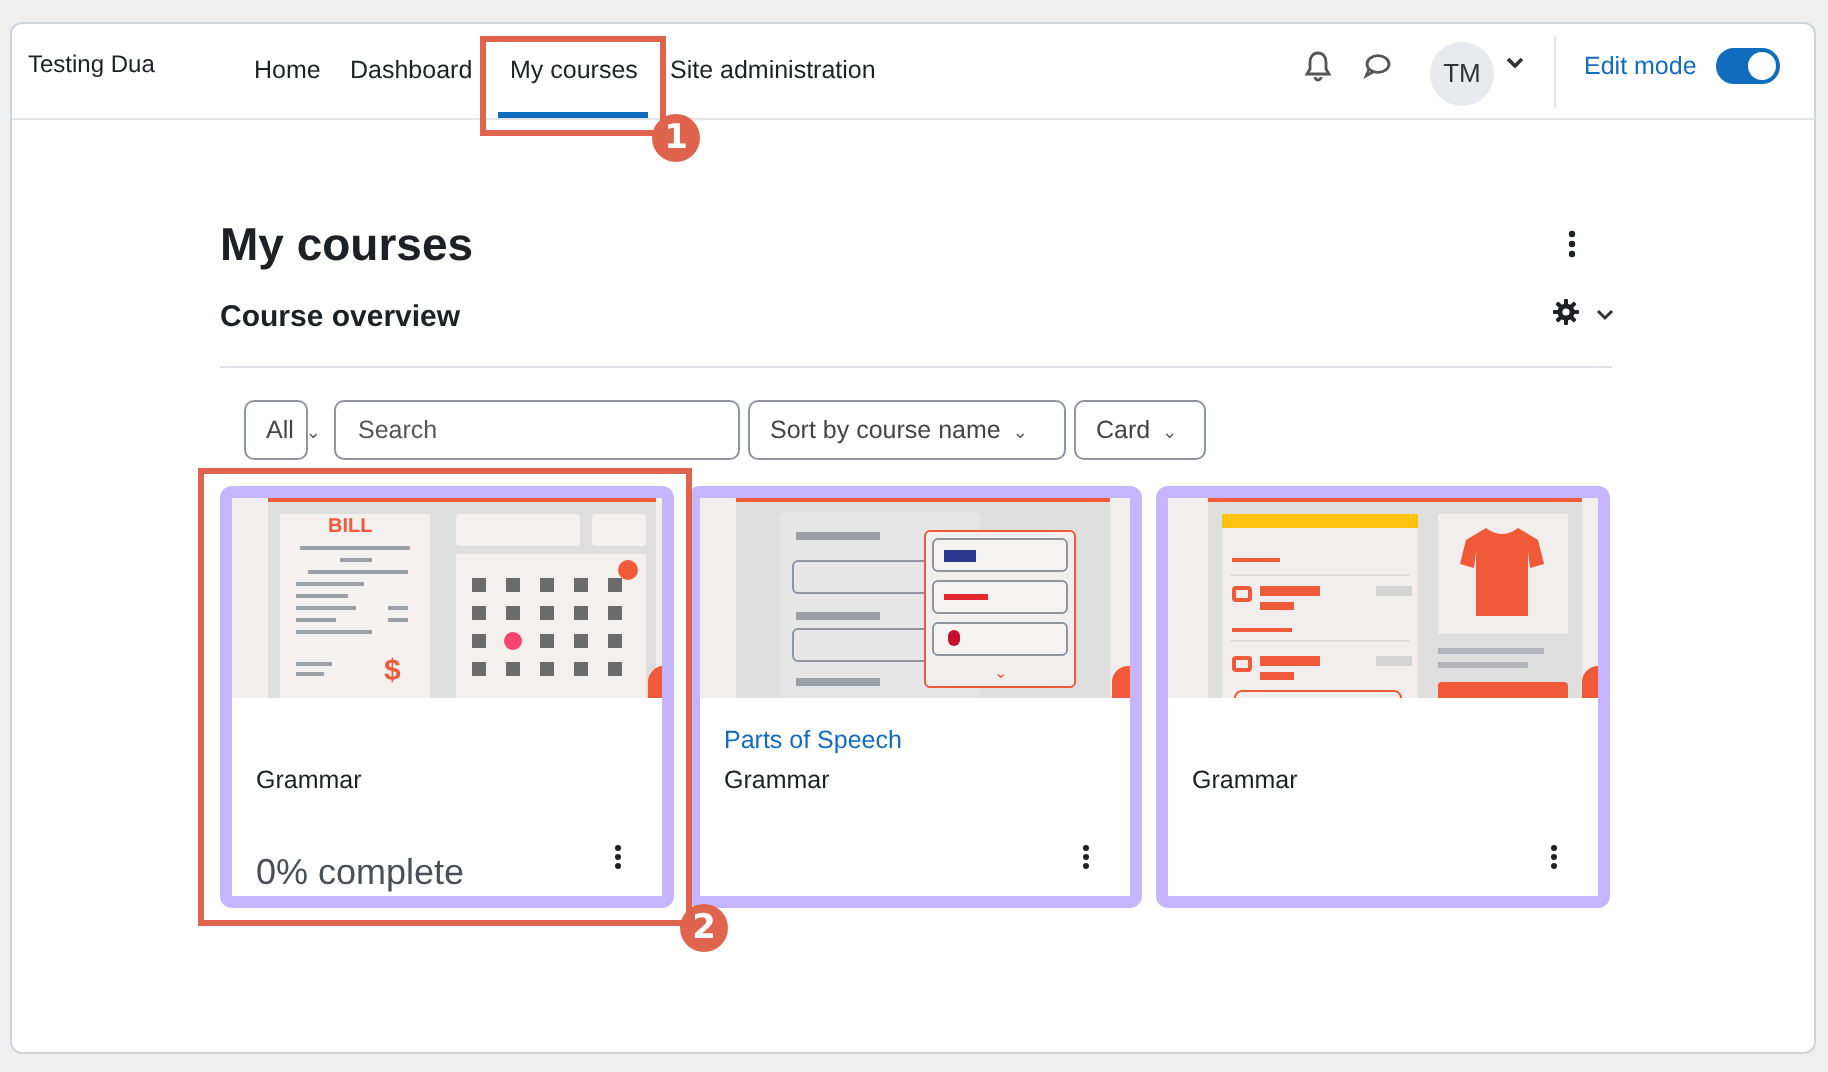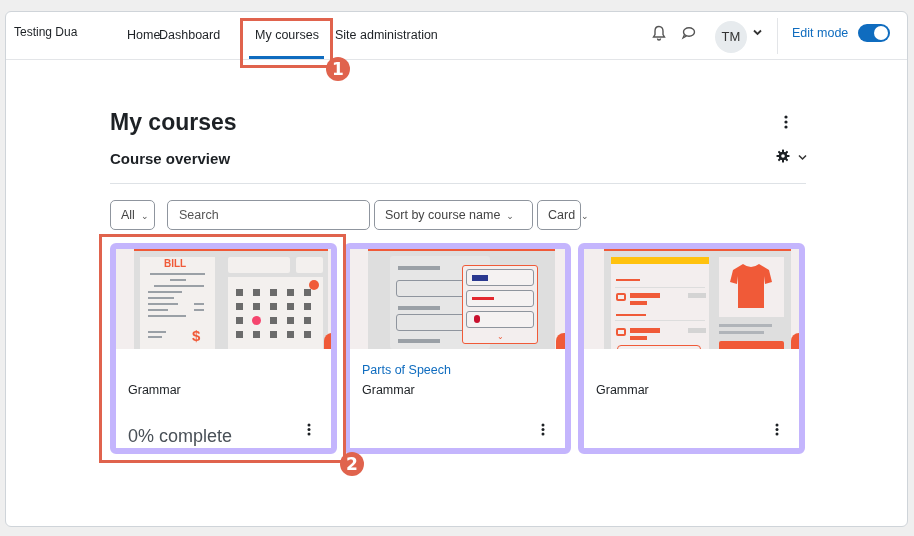--- a/index.html
+++ b/index.html
@@ -39,21 +39,21 @@
   .ill { position: absolute; }
 </style>
 </head>
 <body>
 
 <div class="window">
 
   <div class="navbar">
     <span class="brand">Testing Dua</span>
     <span class="nav-link" style="left:121px">Home</span>
-    <span class="nav-link" style="left:153px">Dashboard</span>
+    <span class="nav-link" style="left:169px">Dashboard</span>
     <span class="nav-link" style="left:249px">My courses</span>
     <span class="nav-link" style="left:329px">Site administration</span>
     <div class="nav-active-bar"></div>
 
     <span class="icon-btn" style="left:646px;top:13px">
       <svg width="14" height="16" viewBox="0 0 14 16">
           <path d="M7 1.5c-2.5 0-4 2-4 4.5v3.5L1.5 12h11L11 9.5V6c0-2.5-1.5-4.5-4-4.5z" fill="none" stroke="#555" stroke-width="1.4"></path>
           <path d="M5.5 13.5a1.5 1.5 0 0 0 3 0" fill="none" stroke="#555" stroke-width="1.4"></path>
         </svg>
     </span>
@@ -93,30 +93,30 @@
           <rect x="6" y="0.5" width="2" height="13" rx="0.5" transform="rotate(-45 7 7)"></rect>
         </g>
         <circle cx="7" cy="7" r="1.8" fill="#fff"></circle>
       </svg>
     <svg width="9" height="7" viewBox="0 0 9 7" style="margin-left:4px;margin-bottom:2px">
         <path d="M1 1.5l3.5 3.5L8 1.5" fill="none" stroke="#333" stroke-width="1.5"></path>
       </svg>
   </div>
   <div class="hr"></div>
 
-  <div class="ctrl" style="left:104px;width:45px">
+  <div class="ctrl" style="left:116px;width:32px">
     <span>All</span><span class="chev">⌄</span>
   </div>
   <div class="ctrl search">
     <span>Search</span>
   </div>
   <div class="ctrl" style="left:368px;width:159px">
     <span>Sort by course name</span><span class="chev">⌄</span>
   </div>
-  <div class="ctrl" style="left:531px;width:44px">
+  <div class="ctrl" style="left:531px;width:66px">
     <span>Card</span><span class="chev">⌄</span>
   </div>
 
   <div class="card" style="left:104px">
     <div class="card-img">
       <div class="ill" style="left:18px;top:0;width:194px;height:100px;background:#dedede;border-top:2px solid #f05a38"></div>
       <div class="ill" style="left:24px;top:8px;width:75px;height:92px;background:#f3f0ee"></div>
       <div class="ill" style="left:48px;top:9px;font-size:10px;font-weight:bold;color:#f05a38">BILL</div>
       <div class="ill" style="left:34px;top:24px;width:55px;height:2px;background:#9aa0a6"></div>
       <div class="ill" style="left:54px;top:30px;width:16px;height:2px;background:#9aa0a6"></div>

